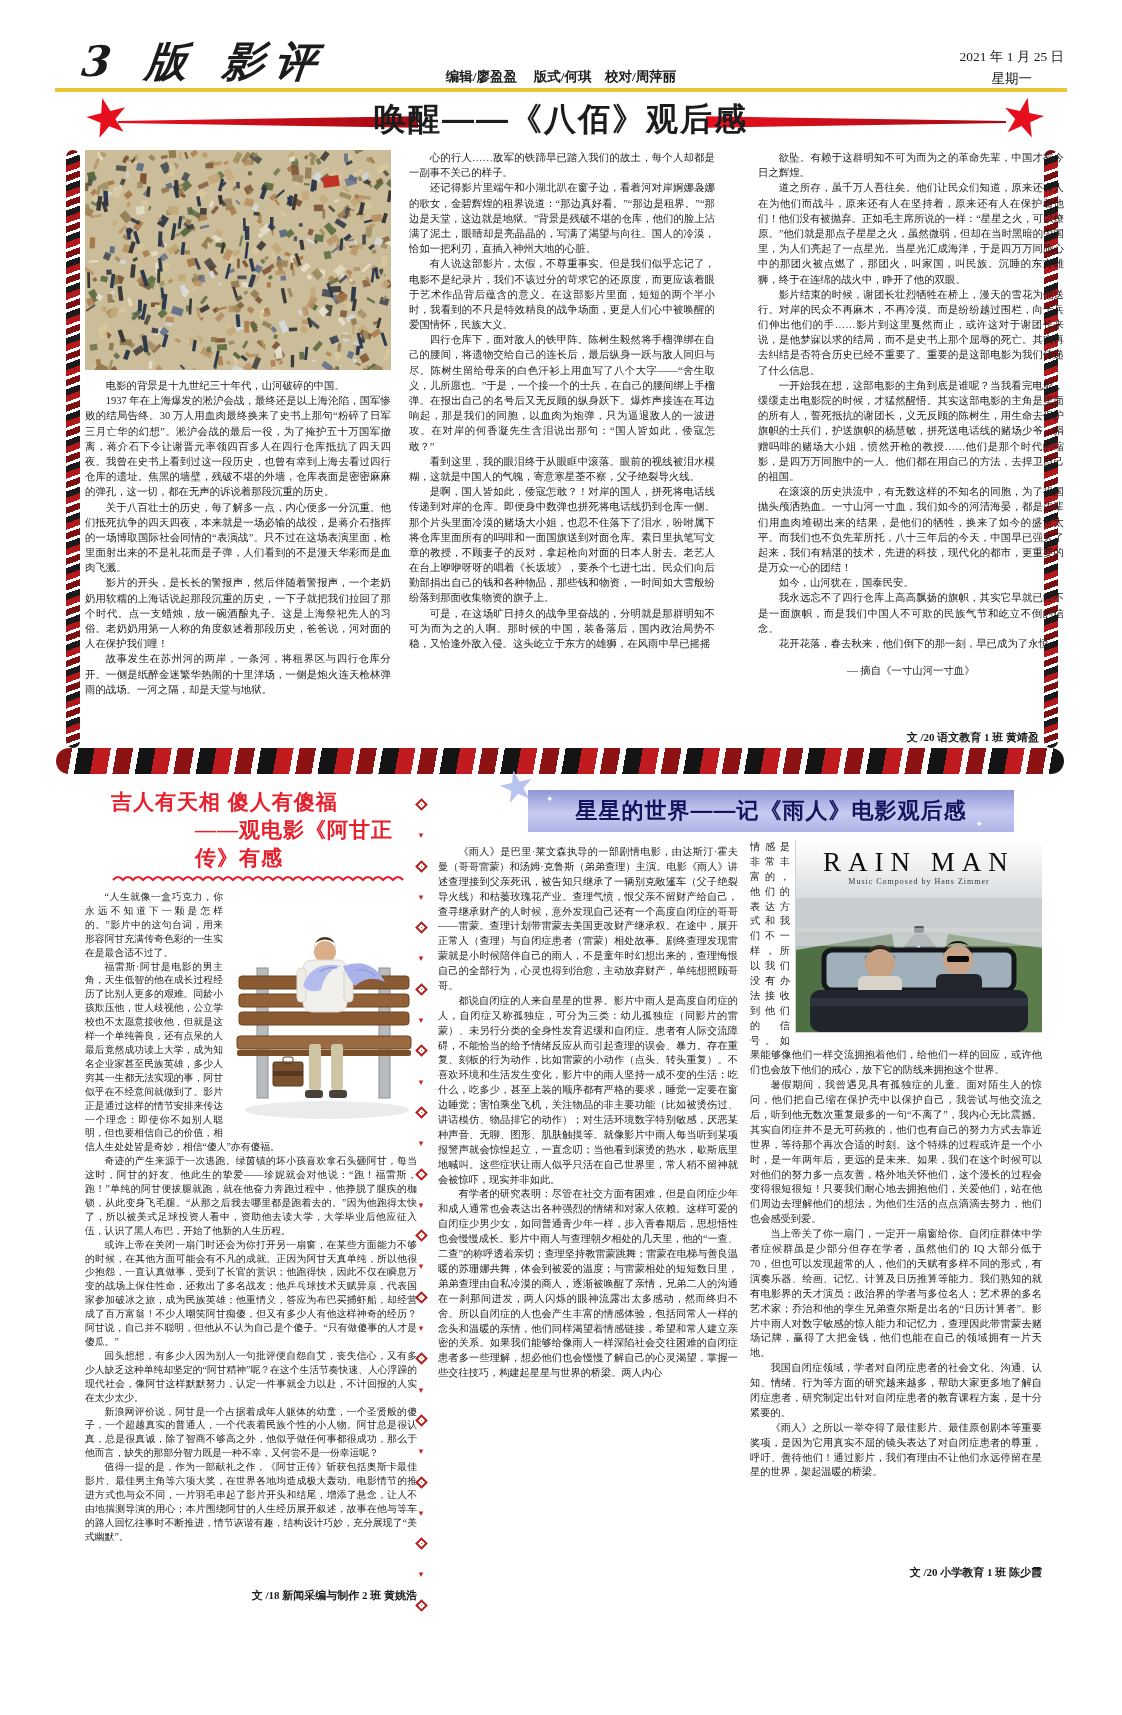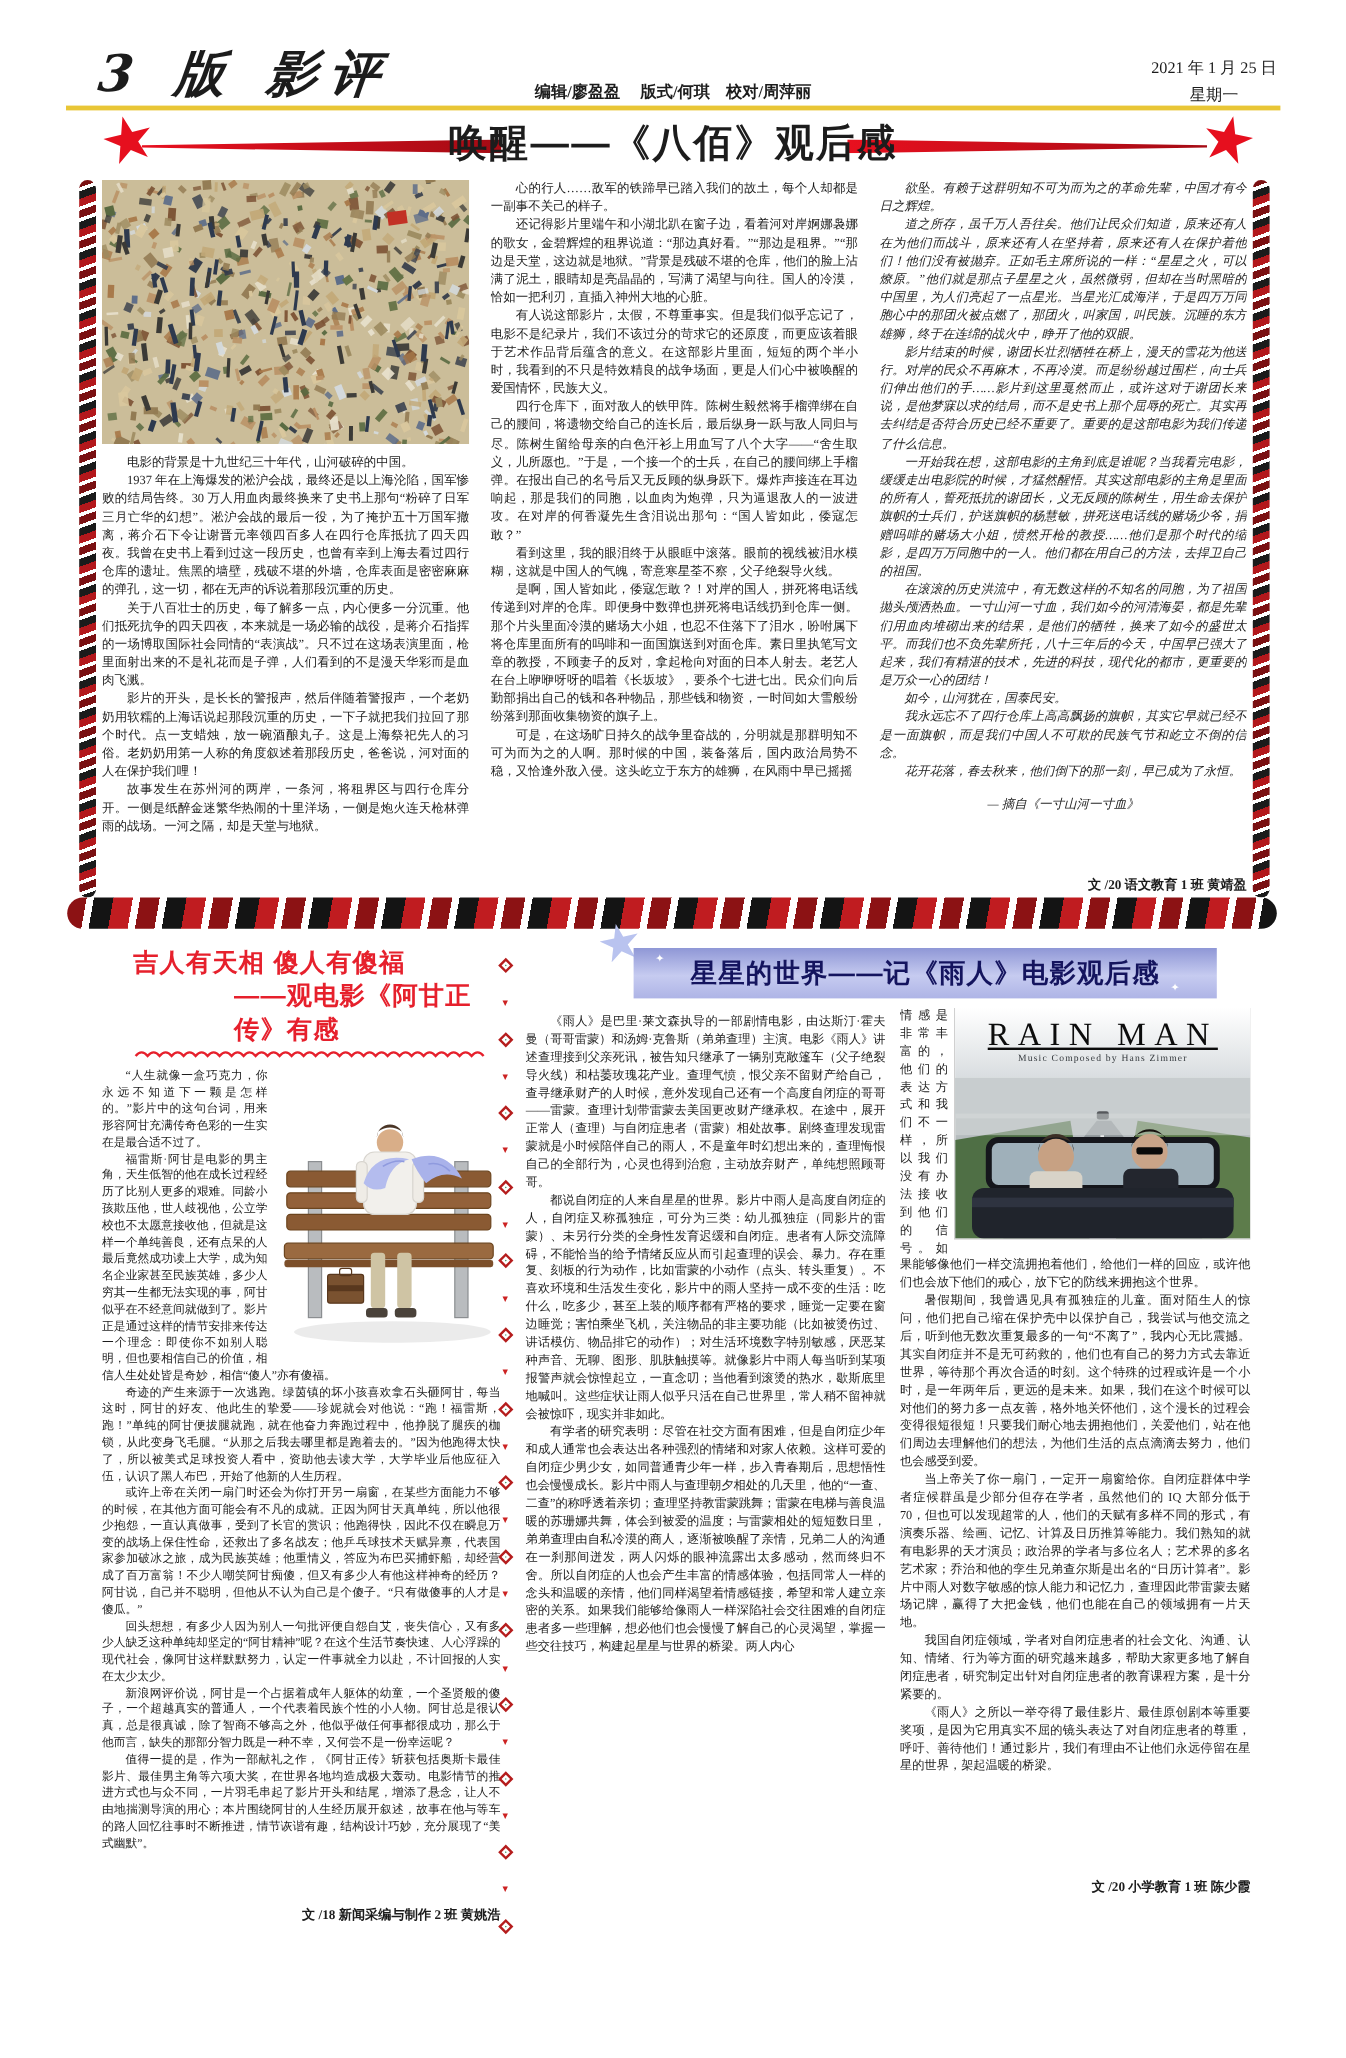--- a/index.html
+++ b/index.html
@@ -29,32 +29,32 @@
   .rope-v{position:absolute;width:14px;border-radius:7px;
     background:repeating-linear-gradient(160deg,#7a1012 0 6px,#ffffff 6px 9px,#1b1b1b 9px 15px,#b3181c 15px 21px,#ffffff 21px 24px);}
   .rope-l{left:66px;top:150px;height:598px;}
   .rope-r{left:1044px;top:150px;height:598px;}
   .rope-h{position:absolute;left:56px;top:748px;width:1008px;height:26px;border-radius:13px;
     background:repeating-linear-gradient(100deg,#8c1214 0 16px,#ffffff 16px 22px,#141414 22px 38px,#c01c20 38px 54px,#ffffff 54px 60px);}
 
   
   .mcol{position:absolute;top:150px;width:306px;height:598px;overflow:hidden;
         font-size:10.4px;line-height:1.46;}
-  #mcol1{left:85px;} #mcol2{left:409px;} #mcol3{left:733px;font-style:italic;}
+  #mcol1{left:85px;} #mcol2{left:409px;} #mcol3{left:758px;}
   .painting{width:306px;height:220px;margin-bottom:8px;background:#cbbd99;overflow:hidden;}
   .painting svg{display:block;}
   .attr{text-align:center;text-indent:0;margin-top:12px;}
   .byline{position:absolute;text-align:right;font-size:11px;font-weight:bold;}
   .byline-main{left:733px;top:730px;width:306px;}
 
   
   .gump{position:absolute;left:85px;top:788px;width:332px;height:818px;overflow:hidden;}
   .gump-t1{color:#e6202c;font-family:"Liberation Sans","DejaVu Sans",sans-serif;font-weight:900;
            font-size:21px;margin-left:26px;letter-spacing:1px;}
-  .gump-t2{color:#e6202c;font-family:Liberation Sans, sans-serif;font-weight:900;
+  .gump-t2{color:#e6202c;font-family:Liberation Serif, serif;font-weight:900;
            font-size:21px;margin-left:110px;letter-spacing:1px;}
   .gwave{display:block;margin:2px 0 6px 26px;}
   .gump-body{position:relative;font-size:9.8px;line-height:1.42;}
   .gump-img{float:right;width:186px;height:238px;margin:4px 0 6px 8px;position:relative;}
   .wings{position:absolute;left:212px;top:66px;z-index:2;}
   .byline-gump{left:85px;top:1588px;width:332px;}
 
   
   .divider{position:absolute;left:412px;top:800px;width:18px;height:810px;display:flex;
            flex-direction:column;align-items:center;justify-content:space-between;}
@@ -70,21 +70,21 @@
           font-size:22px;color:#14145e;letter-spacing:1px;}
   .banner-star{position:absolute;left:498px;top:766px;font-size:42px;color:#b9c3ef;transform:rotate(-12deg);line-height:1;}
   .sparkle{position:absolute;color:#ffffff;font-size:9px;}
   .rain-left{position:absolute;left:438px;top:845px;width:300px;height:745px;overflow:hidden;
              font-size:10.2px;line-height:1.46;}
   .rain-right{position:absolute;left:750px;top:840px;width:292px;height:742px;overflow:hidden;
               font-size:10.2px;line-height:1.46;}
   .poster{float:right;width:246px;height:192px;margin:0 0 6px 6px;background:#fff;
           box-shadow:0 0 0 1px #d0d0d0;}
   .poster-top{height:58px;background:linear-gradient(180deg,#ffffff,#d9dde0);text-align:center;padding-top:8px;}
-  .poster-title{font-family:"Liberation Serif",serif;font-size:27px;letter-spacing:7px;color:#0c0c0c;line-height:1.05;text-decoration:underline;}
+  .poster-title{font-family:"Liberation Serif",serif;font-size:27px;letter-spacing:7px;color:#0c0c0c;line-height:1.05;}
   .poster-sub{font-size:8px;color:#33383c;letter-spacing:1px;}
   .no-indent{text-indent:0;}
   .byline-rain{left:750px;top:1565px;width:292px;}
 </style>
 </head>
 <body>
 
 <div class="page">
 
   <div class="hdr-label">3 版 影评</div>

